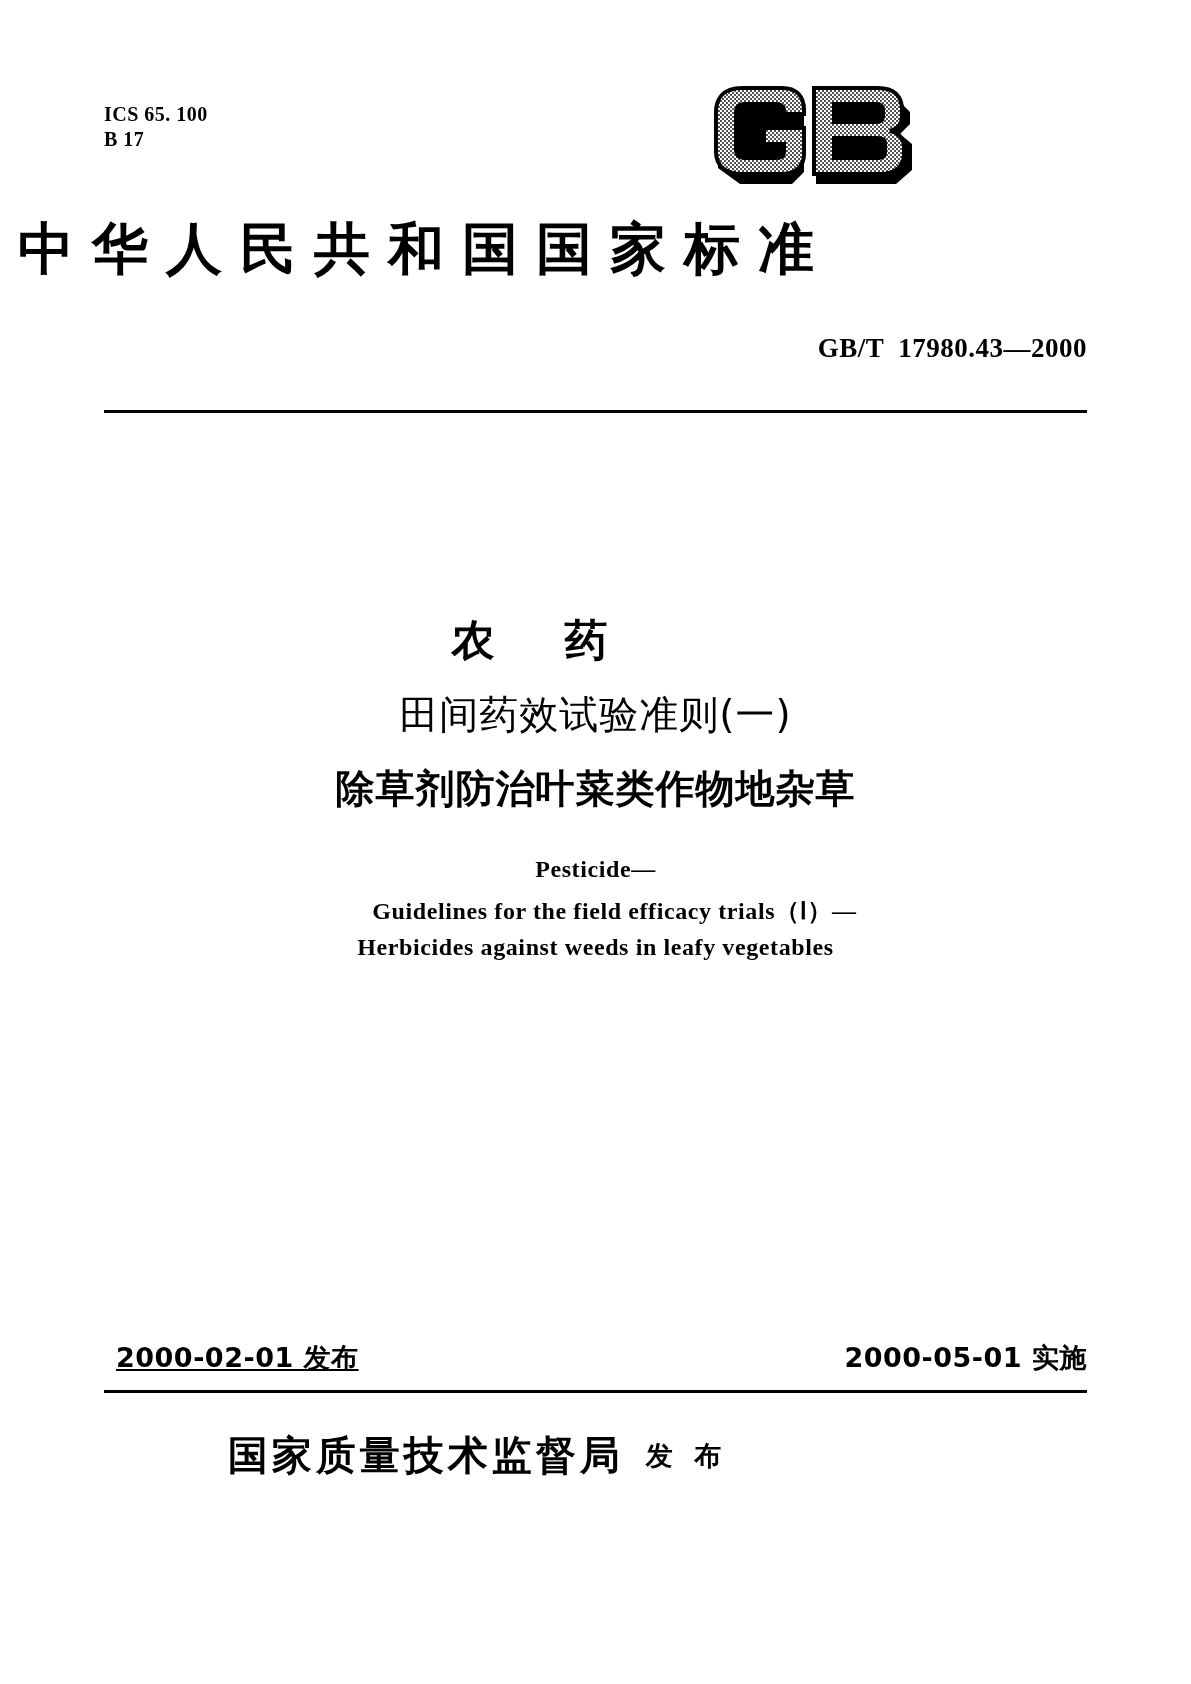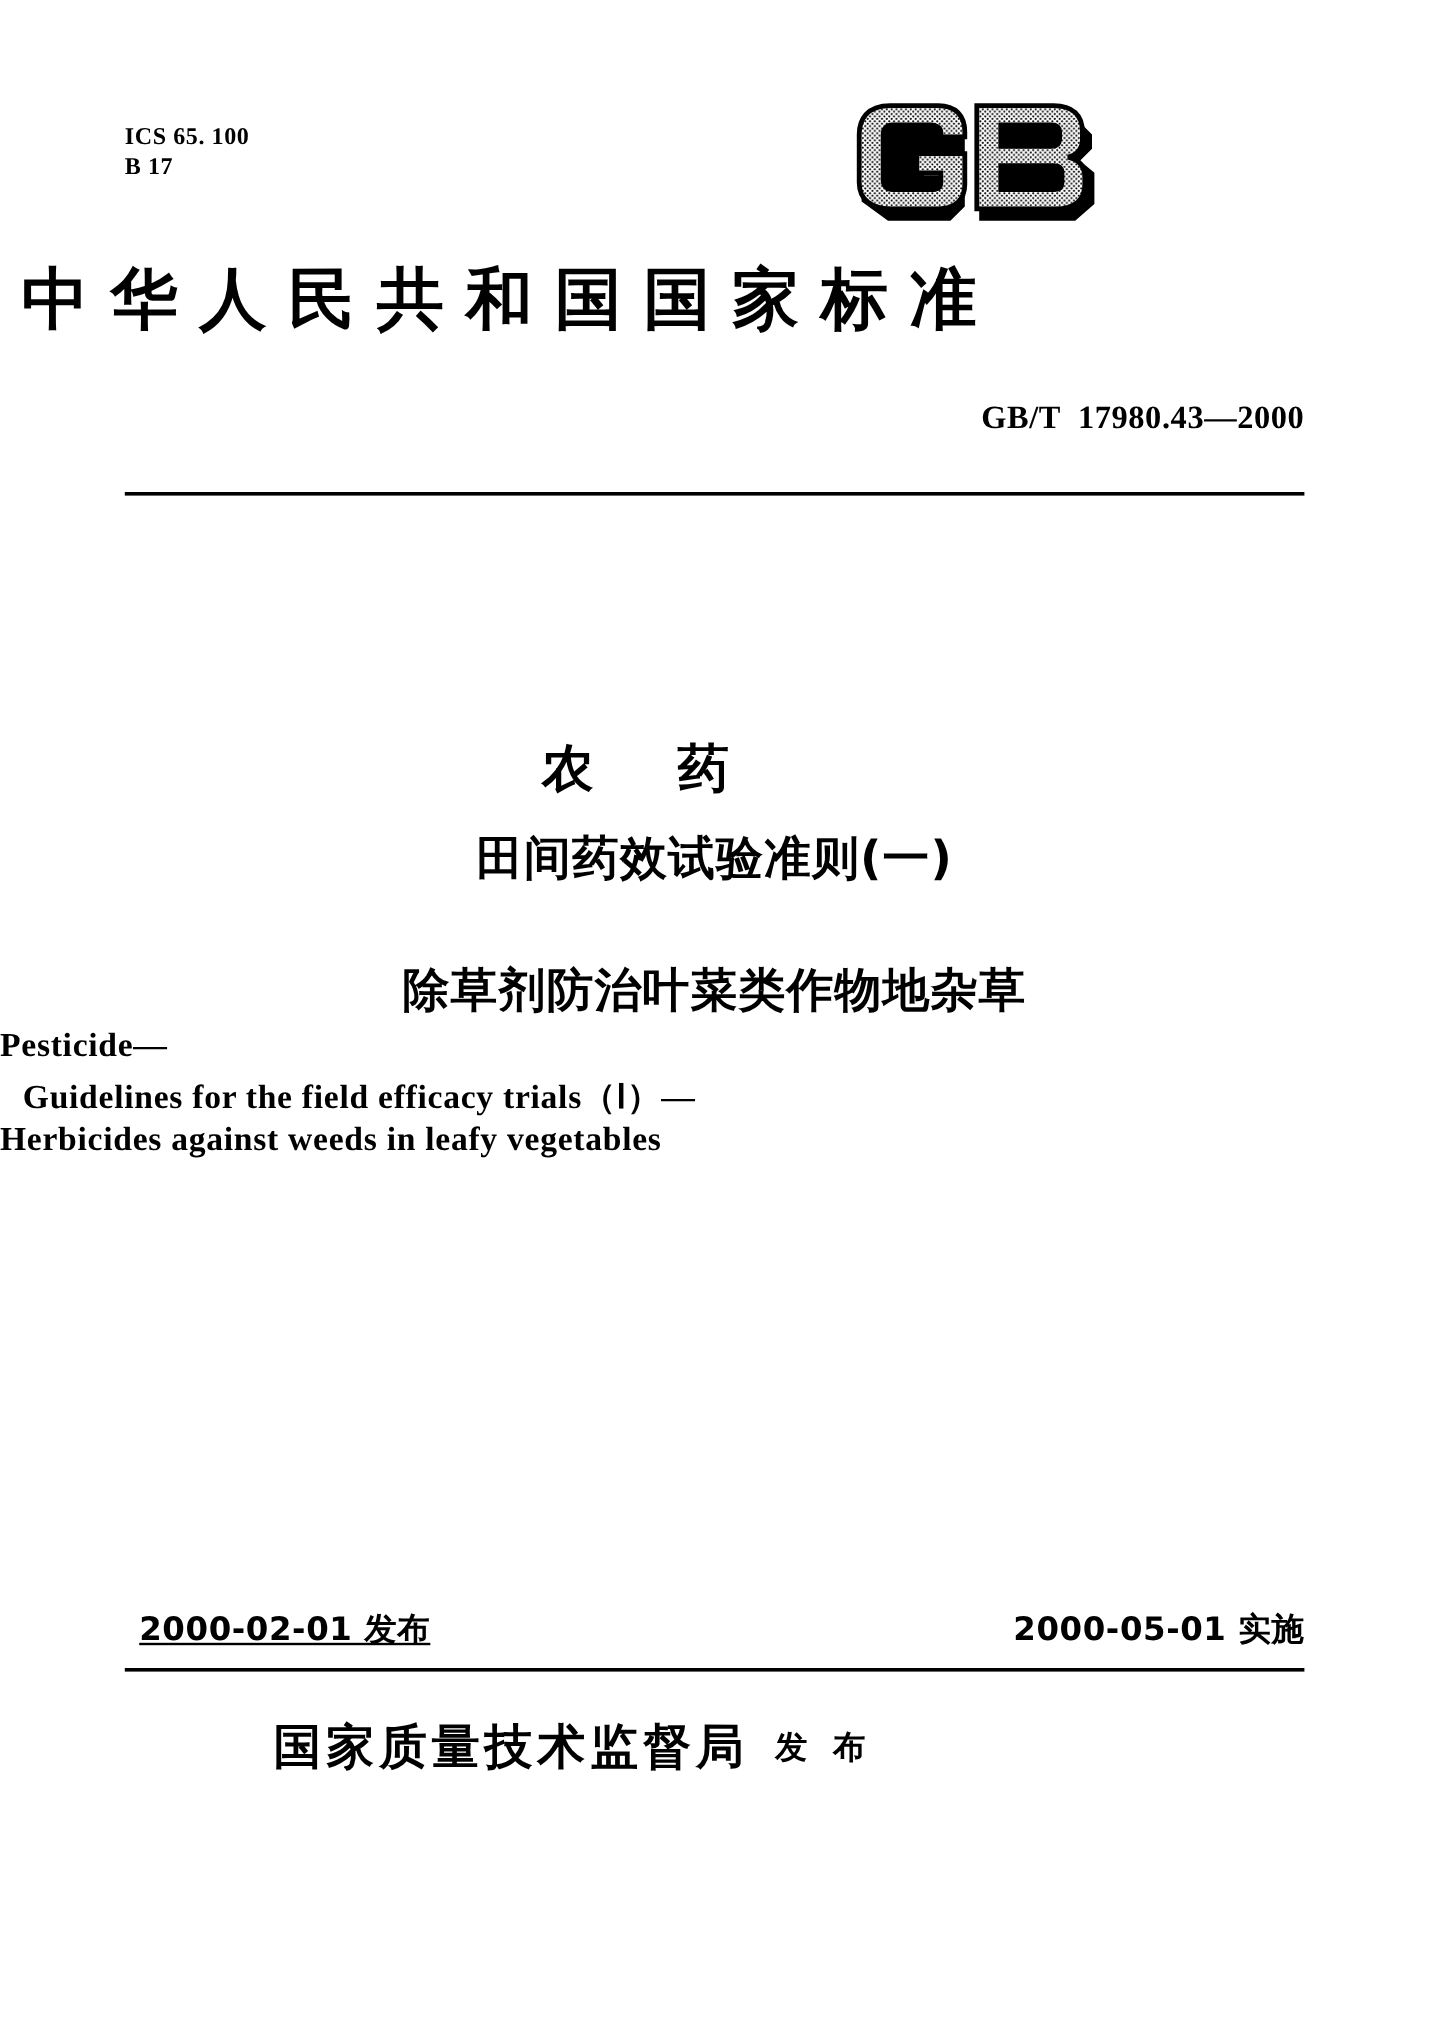--- a/index.html
+++ b/index.html
@@ -106,47 +106,47 @@
     text-indent: 70px;
     white-space: nowrap;
   }
   .title-cn-sub1 {
     position: absolute;
     left: 0;
     top: 688px;
     width: 1191px;
     text-align: center;
     font-family: "DejaVu Sans", sans-serif;
-    font-weight: bold;
+    font-weight: normal;
     font-size: 39px;
     letter-spacing: 1px;
     white-space: nowrap;
   }
   .title-cn-sub2 {
     position: absolute;
     left: 0;
     top: 762px;
     width: 1191px;
     text-align: center;
     font-family: "DejaVu Sans", sans-serif;
     font-weight: bold;
     font-size: 39px;
     letter-spacing: 1px;
     white-space: nowrap;
-    margin-top: 36px;
   }
 
   
   .title-en {
     position: absolute;
     left: 0;
     width: 1191px;
-    font-family: "Liberation Serif", serif;
-    font-weight: bold;
-    font-size: 28px;
+    text-align: center;
+    font-family: "Liberation Serif", serif;
+    font-weight: bold;
+    font-size: 24px;
     letter-spacing: 0.6px;
     white-space: nowrap;
   }
   .title-en.l1 { top: 856px; }
   .title-en.l2 { top: 895px; padding-left: 19px; }
   .title-en.l3 { top: 934px; }
 
   
   .date-left {
     position: absolute;

